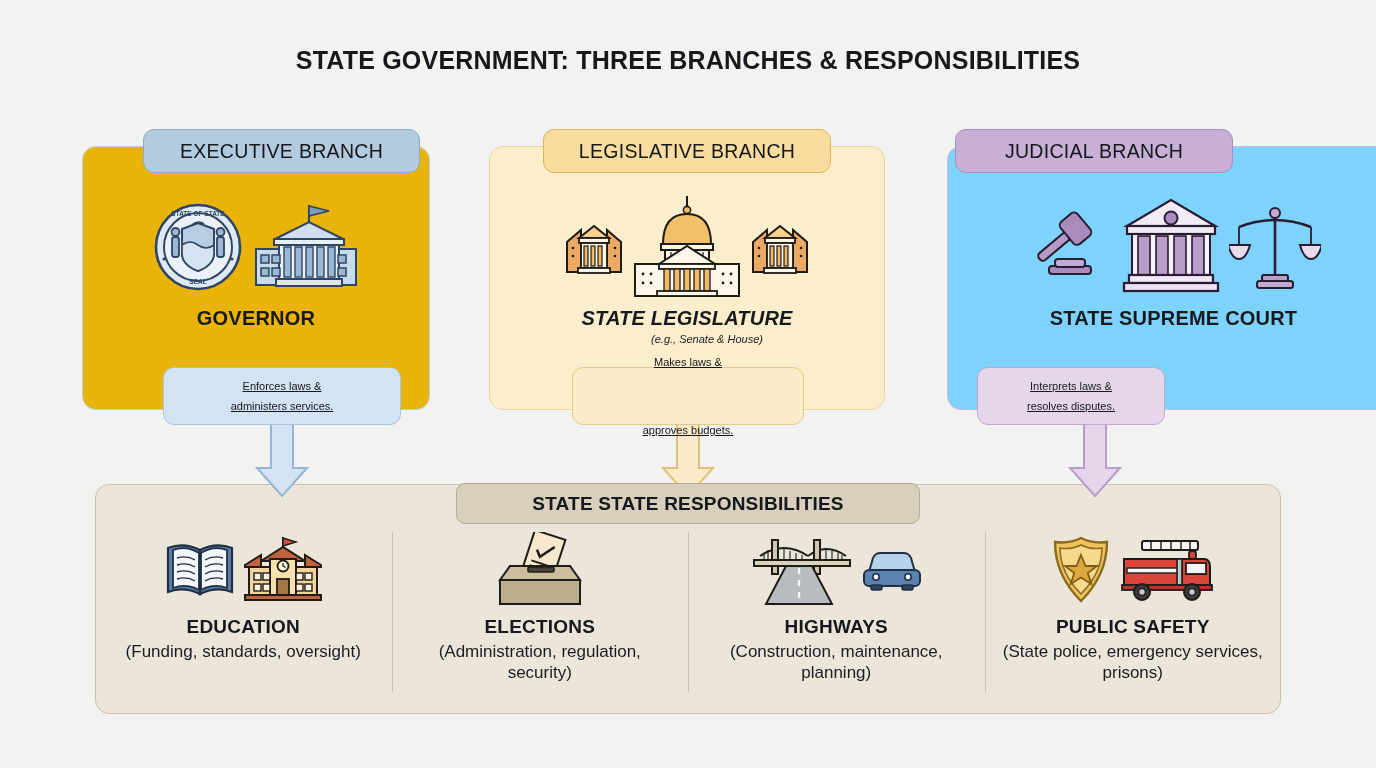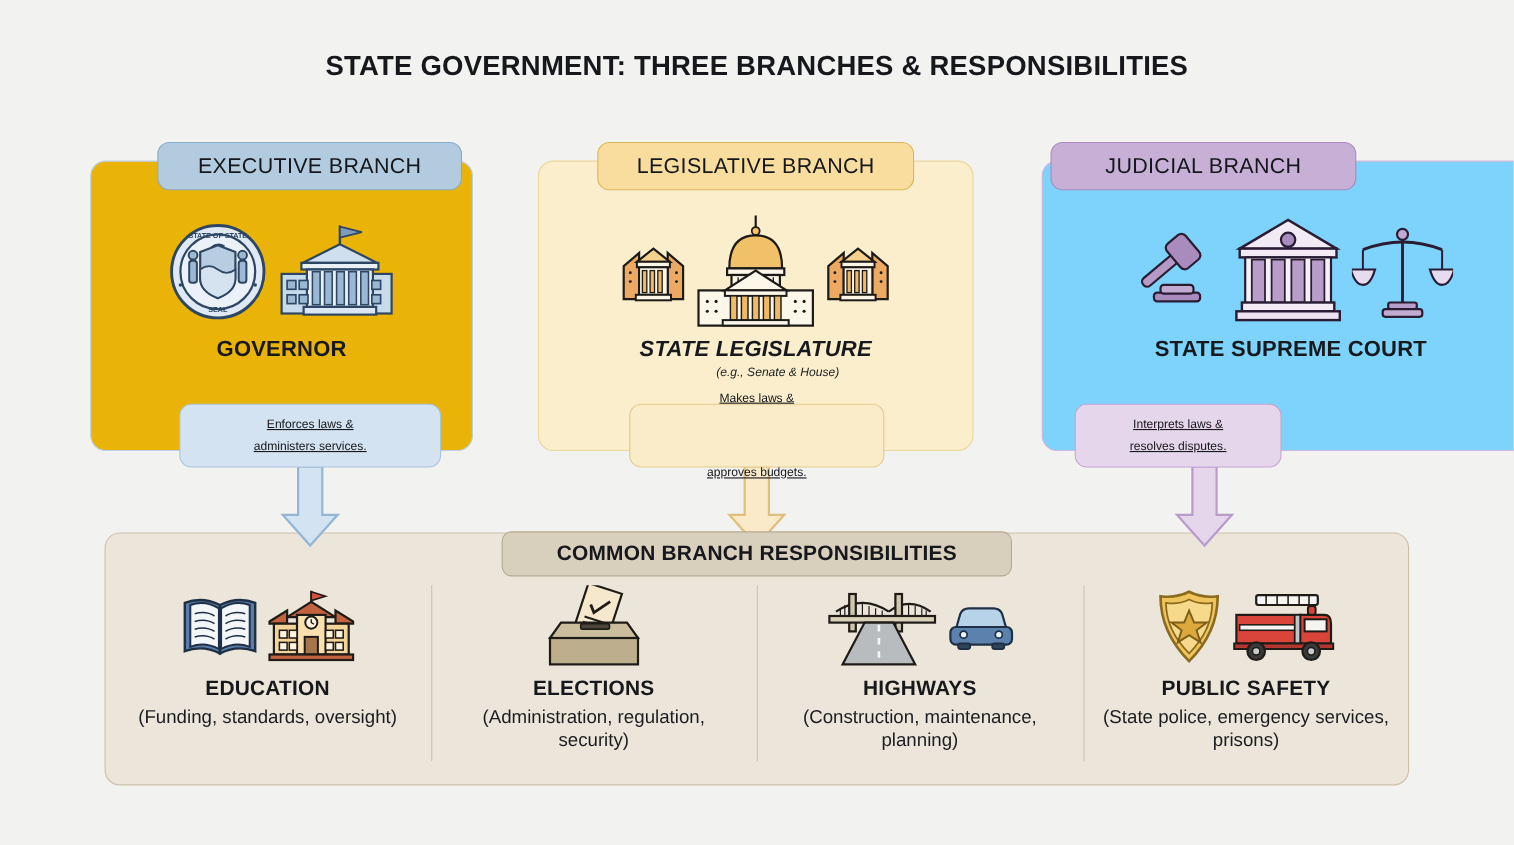--- a/index.html
+++ b/index.html
@@ -450,15 +450,15 @@
           <circle cx="72" cy="57" r="8" fill="#3a3a3a" stroke="#1f1c18" stroke-width="2"></circle>
           <circle cx="72" cy="57" r="3.4" fill="#c9ccce" stroke="#1f1c18" stroke-width="1.4"></circle>
         </svg>
       </div>
       <div class="resp-name">PUBLIC SAFETY</div>
       <div class="resp-desc">(State police, emergency services, prisons)</div>
     </div>
 
   </div>
 
-  <div class="resp-hdr">COMMON BRANCH RESPONSIBILITIES</div>
+  <div class="resp-hdr">STATE STATE RESPONSIBILITIES</div>
 
 </div>
 
 </body></html>

